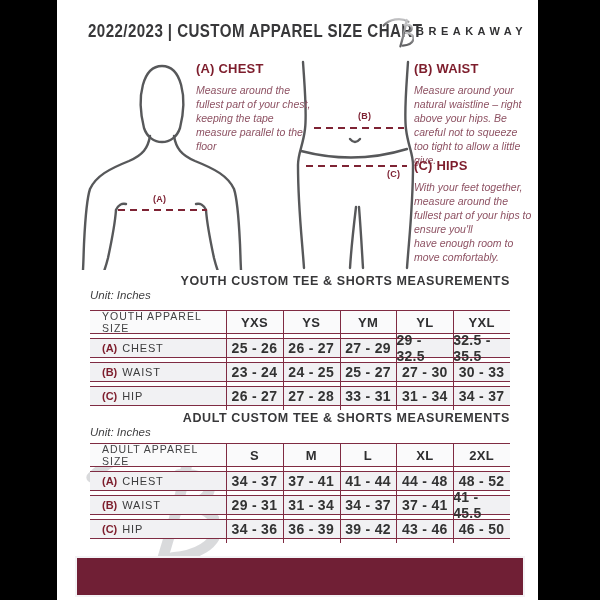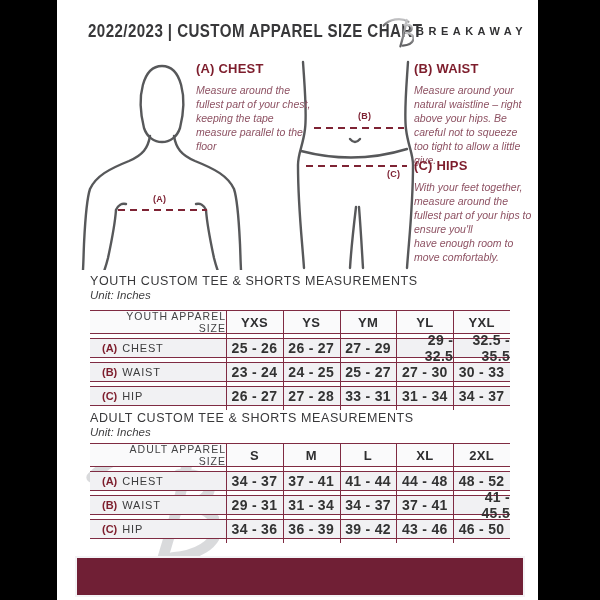--- a/index.html
+++ b/index.html
@@ -38,30 +38,30 @@
   }
   .marker { position:absolute; font-size:9px; font-weight:bold; color:#7e2334; letter-spacing:.3px; }
   .note { position:absolute; }
   .note h3 { font-size:13px; font-weight:800; color:#7d1d2c; letter-spacing:.2px; margin-bottom:8px; white-space:nowrap; }
   .note p { font-size:10.5px; font-style:italic; line-height:1.33; color:#8d5162; white-space:pre-line; }
   .note-chest { left:139px; top:61px; width:116px; }
   .note-waist { left:357px; top:61px; width:118px; }
   .note-hips  { left:357px; top:158px; width:124px; }
 
   
-  .tbl-title { position:absolute; left:33px; width:420px; text-align:left;
-    font-size:12.5px; font-weight:normal; letter-spacing:.6px; color:#38383a; }
+  .tbl-title { position:absolute; left:33px; width:420px; text-align:right;
+    font-size:12.5px; font-weight:bold; letter-spacing:.6px; color:#38383a; }
   .tbl-unit { position:absolute; left:33px; width:420px; text-align:left;
     font-size:11.5px; font-style:italic; color:#3f3f41; }
   .mtable { position:absolute; left:33px; width:420px; z-index:2; }
   .trow { display:flex; border-top:1px solid #7f2b42; border-bottom:1px solid #7f2b42;
     background:#f1f1f3; height:20px; margin-bottom:4px; align-items:center; }
   .trow.thead { height:24px; background:#fafafb; }
   .trow:last-child { margin-bottom:0; }
-  .tcell { height:100%; display:flex; align-items:center;text-align:right; }
+  .tcell { height:100%; display:flex; align-items:center; }
   .label-cell { width:136px; padding-left:12px; font-size:10.5px; letter-spacing:1px; color:#434345; }
   .val-cell { flex:1; justify-content:center; font-size:14px; letter-spacing:.3px; color:#333;font-weight:bold; }
   .col-head { font-weight:bold; font-size:13px; color:#2f2f31; }
   .rkey { font-weight:bold; color:#7d1d2c; font-size:11px; margin-right:5px; letter-spacing:0; }
   .rname { font-size:11px; letter-spacing:.8px; color:#3b3b3c; }
   .vline { position:absolute; top:0; bottom:0; width:1px; background:#7f2b42; }
 
   .watermark { position:absolute; left:28px; top:436px; z-index:1; opacity:.85; }
   .watermark path { fill:none; stroke:#d3d4d7; stroke-width:3.2; stroke-linecap:round; }
 

